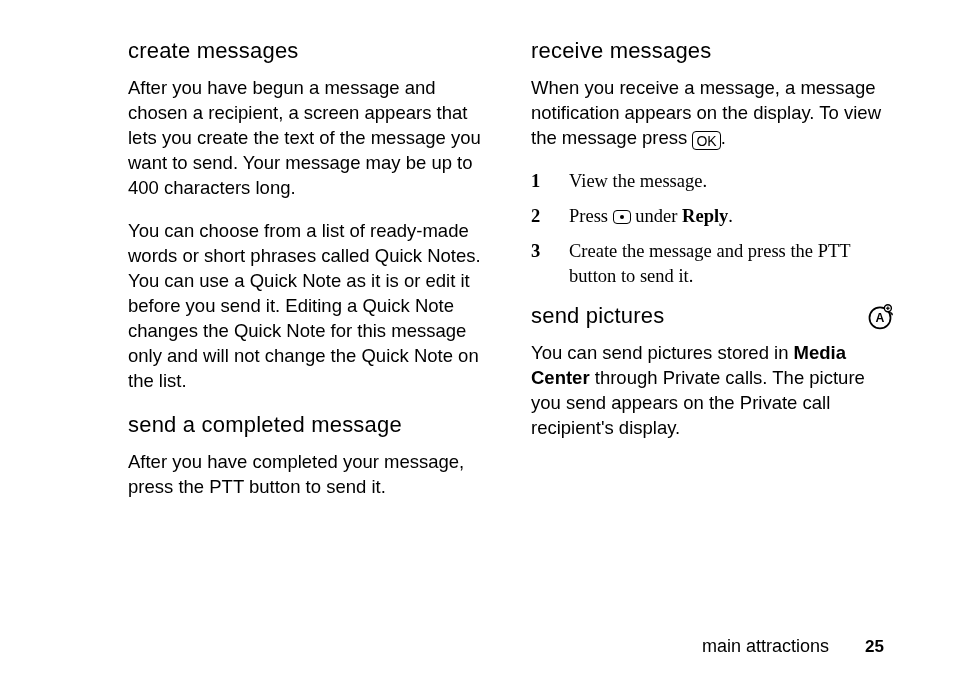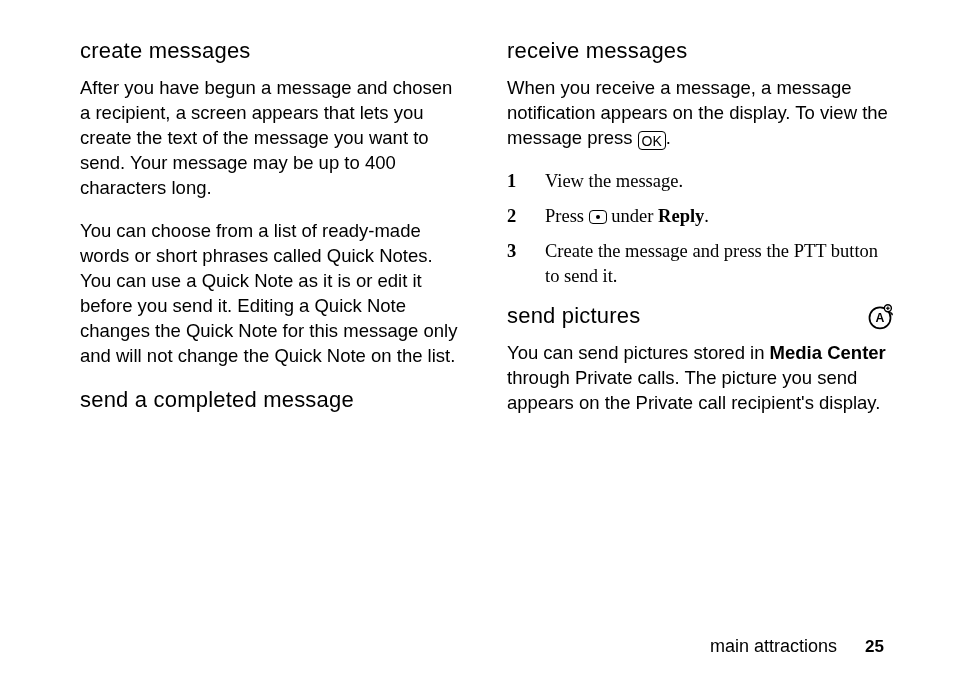--- a/index.html
+++ b/index.html
@@ -16,20 +16,21 @@
     width: 954px;
     height: 677px;
     padding: 28px 60px 20px 80px;
     display: flex;
     flex-direction: column;
     justify-content: space-between;
   }
   .columns {
     display: flex;
     gap: 40px;
+    margin-left: 48px;
   }
   .col {
     flex: 1 1 0;
     min-width: 0;
   }
   h2 {
     font-size: 22px;
     font-weight: 400;
     margin: 10px 0 12px 0;
     letter-spacing: 0.2px;
@@ -110,21 +111,21 @@
     width: 28px;
     height: 28px;
   }
   .rel {
     position: relative;
   }
   .footer {
     display: flex;
     justify-content: flex-end;
     align-items: baseline;
-    gap: 28px;
+    gap: 36px;
     padding-right: 10px;
     font-size: 18px;
   }
   .footer .section-name {
     font-weight: 400;
   }
   .footer .page-num {
     font-weight: 700;
     font-size: 17px;
   }
@@ -136,20 +137,21 @@
 
   <div class="columns">
 
     <div class="col">
 
       <h2>create messages</h2>
       <p>After you have begun a message and chosen a recipient, a screen appears that lets you create the text of the message you want to send. Your message may be up to 400 characters long.</p>
       <p>You can choose from a list of ready-made words or short phrases called Quick Notes. You can use a Quick Note as it is or edit it before you send it. Editing a Quick Note changes the Quick Note for this message only and will not change the Quick Note on the list.</p>
 
       <h2>send a completed message</h2>
+      <p>After you have completed your message, press the PTT button to send it.</p>
 
     </div>
 
     <div class="col">
 
       <h2>receive messages</h2>
 
       <p>
         <span>When you receive a message, a message notification appears on the display. To view the message press </span><span class="key">OK</span><span>.</span>
       </p>

